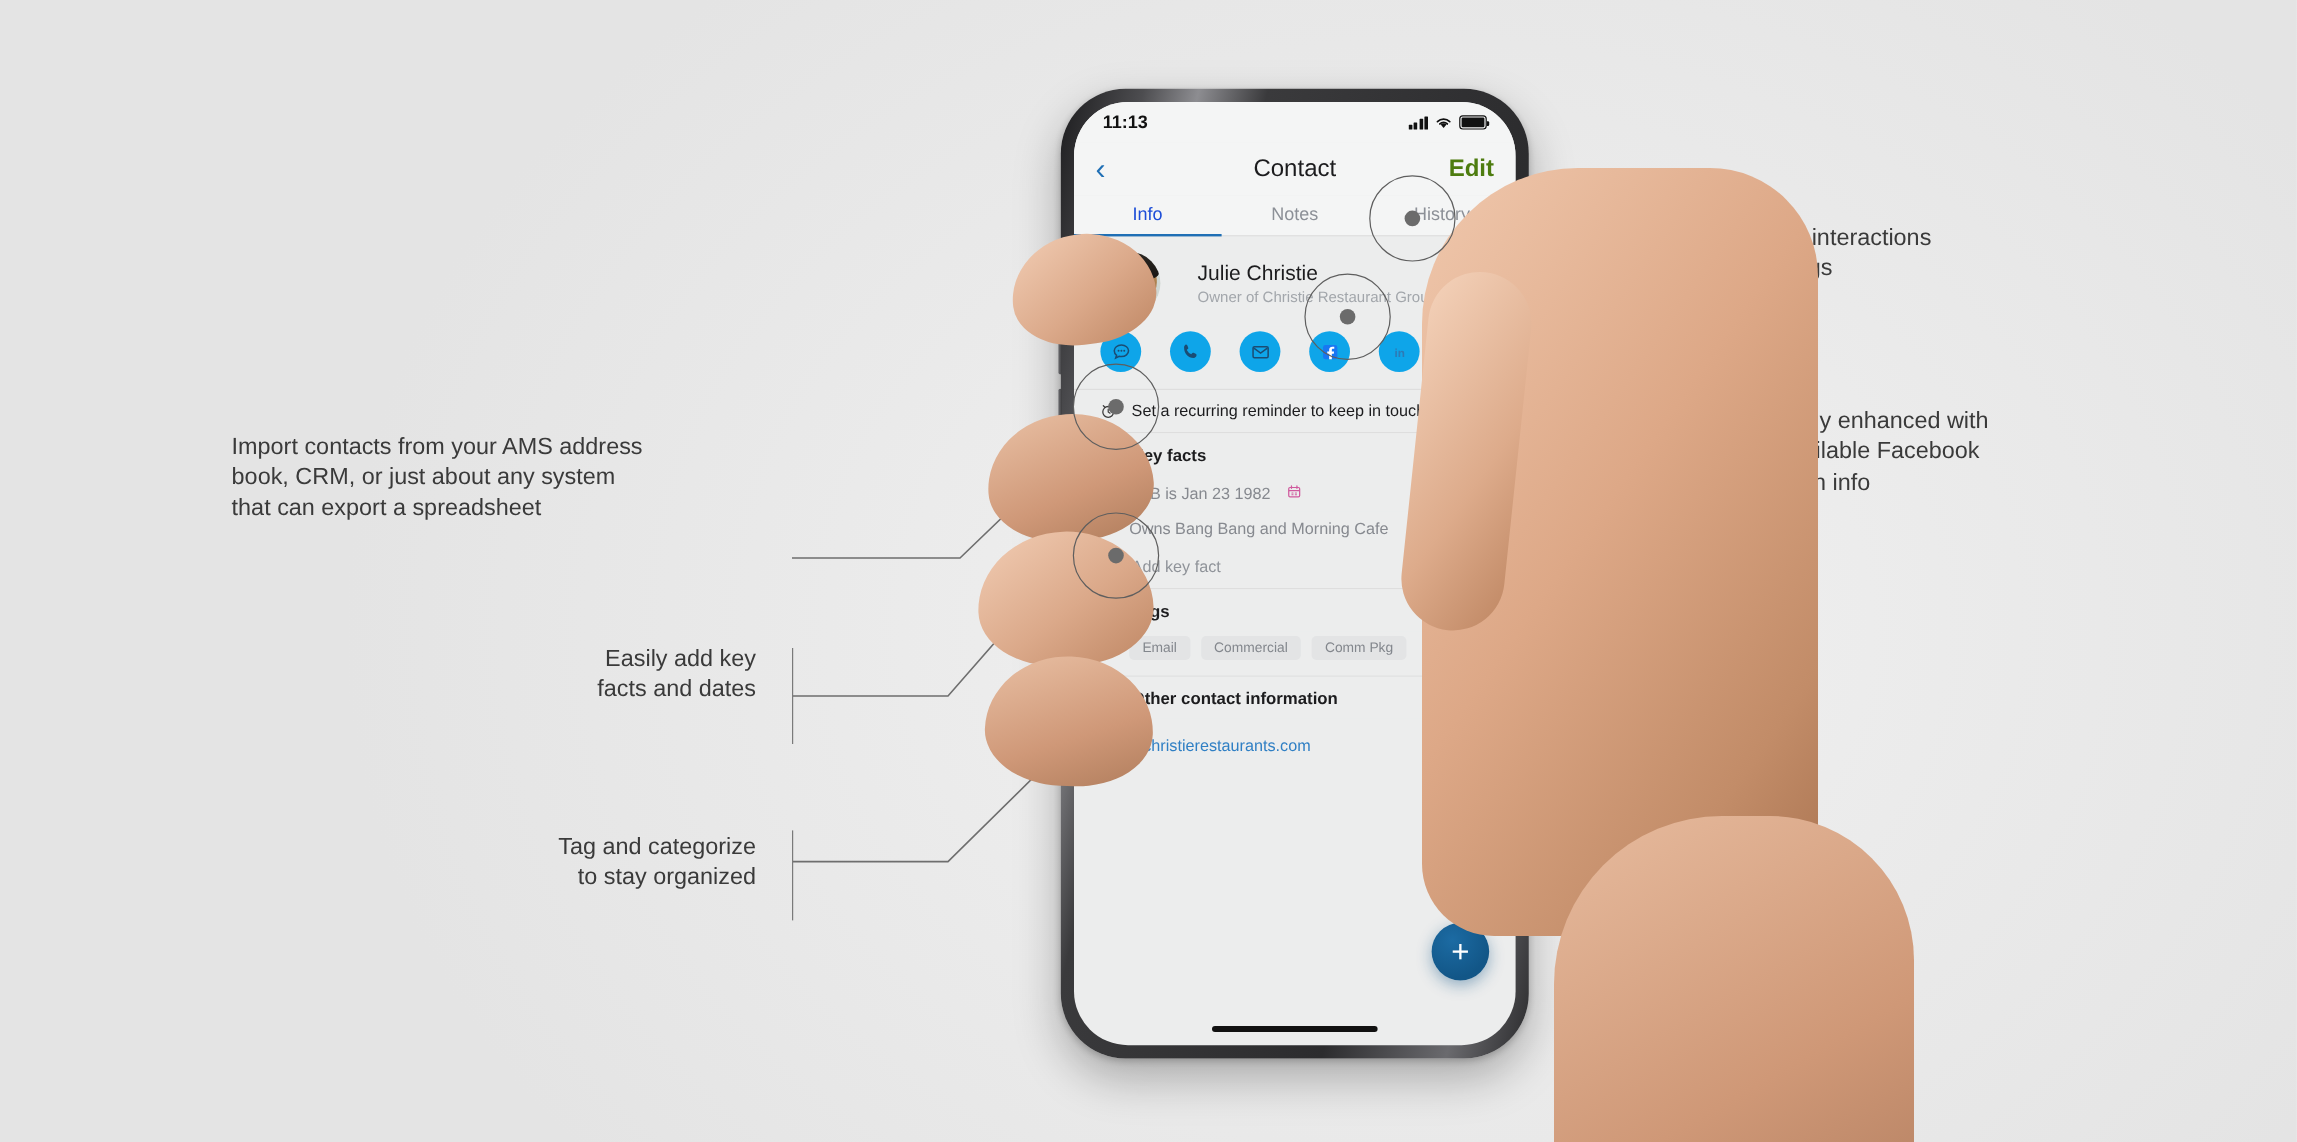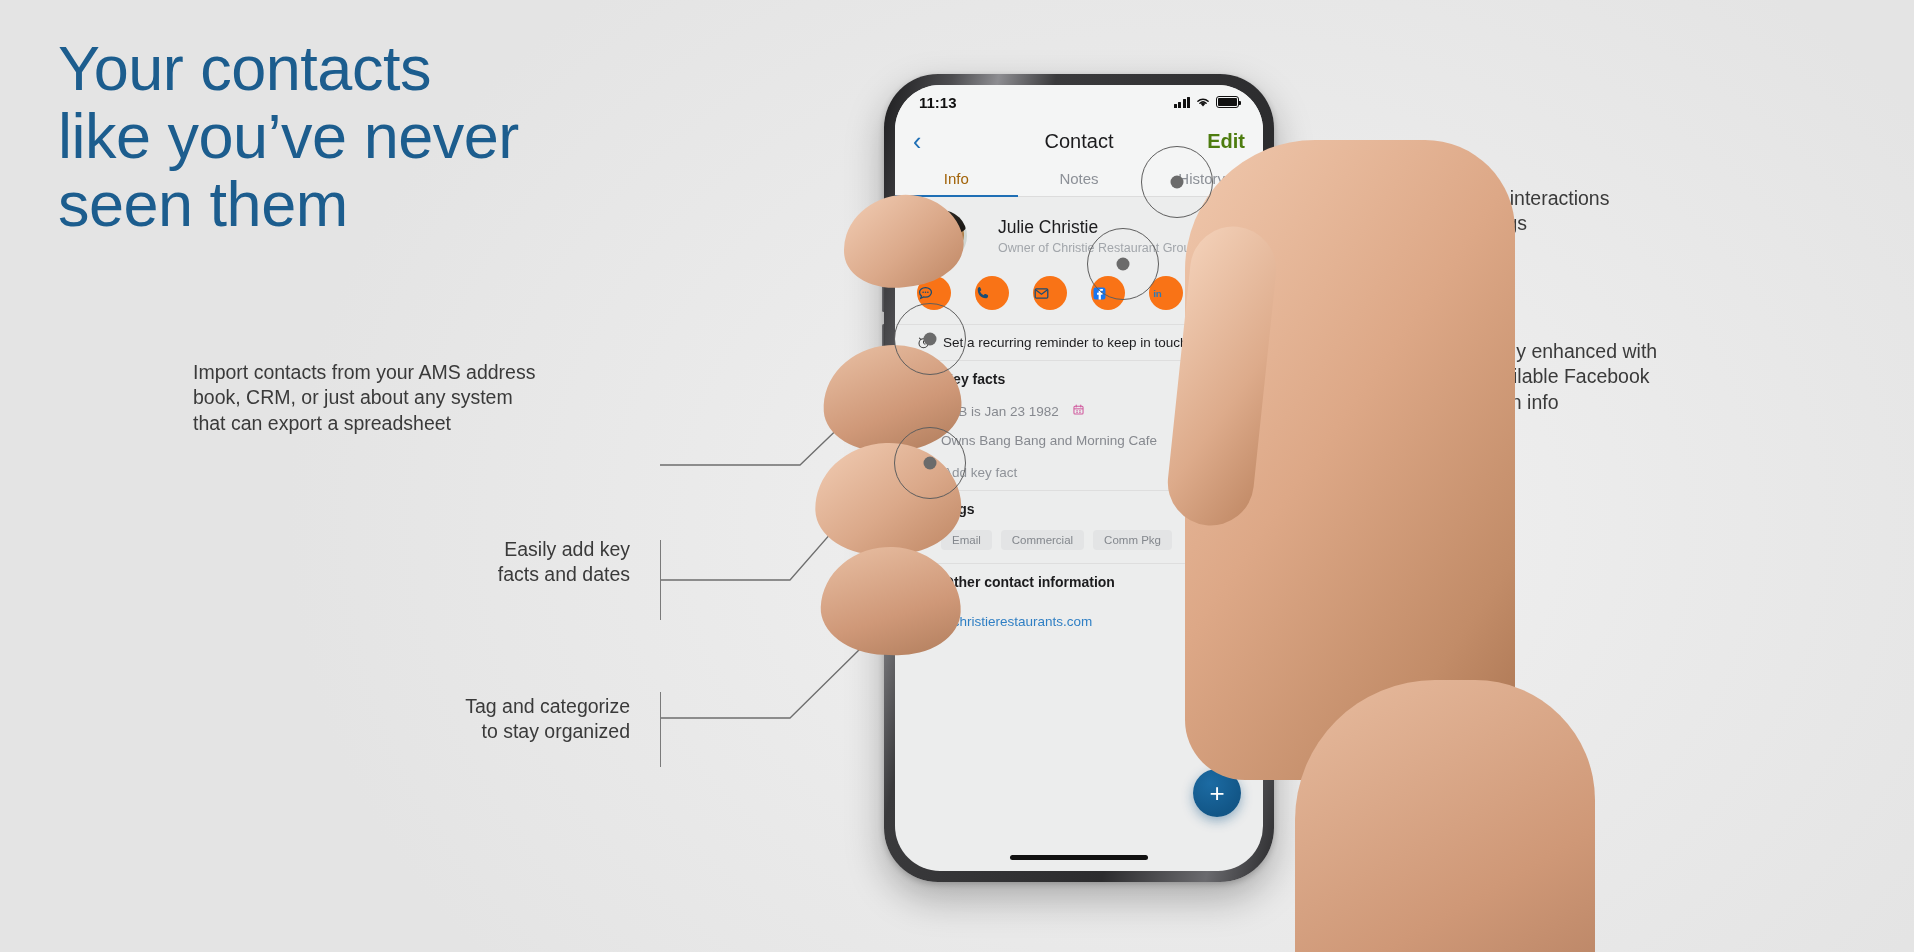--- a/index.html
+++ b/index.html
@@ -154,21 +154,21 @@
   
   .tabs {
     display: flex; background: #f4f5f5;
     border-bottom: 1px solid #dcdcdc;
     position: relative;
   }
   .tab {
     flex: 1; text-align: center; padding: 7px 0 9px;
     font-size: 15px; color: #8c9097;
   }
-  .tab.active { color: #a16207; font-weight: 500; }
+  .tab.active { color: #1d4ed8; font-weight: 500; }
   .tab-ul {
     position: absolute; bottom: -1px; left: 0; width: 33.33%;
     height: 2.5px; background: #1f6fb5;
   }
 
   
   .identity {
     display: flex; align-items: center; gap: 31px;
     padding: 13px 20px 10px;
     background: #eceded;
@@ -202,22 +202,22 @@
   .id-name { font-size: 17.5px; color: #1c1c1e; font-weight: 500; line-height: 1.25; }
   .id-sub  { font-size: 12.5px; color: #a2a6ab; margin-top: 2px; }
 
   
   .actions {
     display: flex; justify-content: space-between;
     padding: 4px 22px 14px; background: #eceded;
   }
   .act {
     width: 34px; height: 34px; border-radius: 50%;
-    background: #f97316;
-    display: flex; align-items: center; 
+    background: #0ea5e9;
+    display: flex; align-items: center; justify-content: center;
   }
   .act svg { display: block; }
 
   .sect-sep { height: 1px; background: #dedede; }
 
   
   .row {
     display: flex; align-items: center; gap: 11px;
     padding: 9px 20px;
     background: #eceded;
@@ -289,23 +289,20 @@
     transform: translate(-50%,-50%);
     width: 13px; height: 13px; border-radius: 50%;
     background: #6b6b6b;
   }
 </style>
 </head>
 <body>
 
 <div id="stage">
 
-  <h1 class="headline">Your contacts
-like you’ve never
-seen them</h1>
 
   <svg id="leaders" width="1914" height="952" viewBox="0 0 1914 952">
     <g stroke="#6e6e6e" stroke-width="1.3" fill="none">
 
       <path d="M1190 218 L1402 218"></path>
 
       <path d="M1126 320 L1215 373 L1402 373"></path>
 
       <path d="M660 465 L800 465 L930 340"></path>
 

